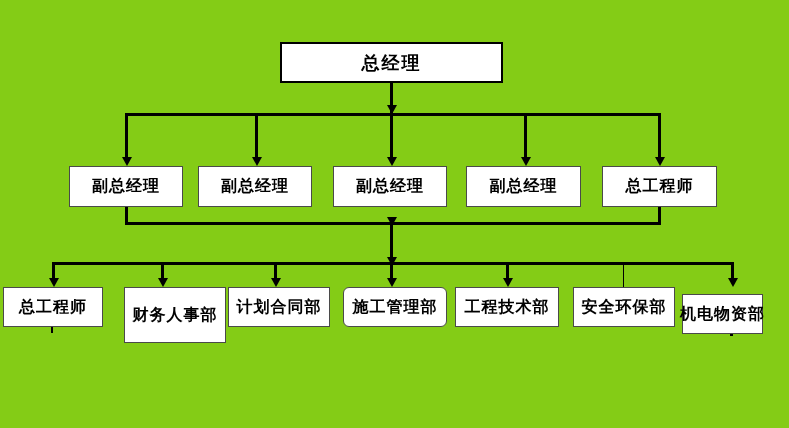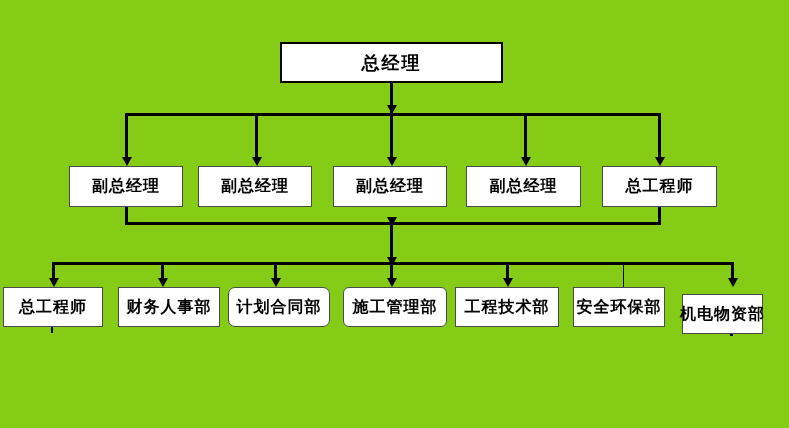--- a/index.html
+++ b/index.html
@@ -106,23 +106,23 @@
 
   <div class="line" style="left:506px; top:262px; width:3px; height:18px;"></div>
   <div class="arrow-down" style="left:503px; top:278px;"></div>
 
   <div class="line" style="left:623px; top:262px; width:1px; height:26px;"></div>
 
   <div class="line" style="left:731px; top:262px; width:3px; height:18px;"></div>
   <div class="arrow-down" style="left:728px; top:278px;"></div>
 
   <div class="box" style="left:3px;   top:287px; width:100px; height:40px;">总工程师</div>
-  <div class="box" style="left:118px; top:287px; width:102px; height:40px;">财务人事部</div>
-  <div class="box" style="left:228px; top:287px; width:102px; height:40px;border-radius:7px;">计划合同部</div>
+  <div class="box" style="left:124px; top:287px; width:102px; height:56px;">财务人事部</div>
+  <div class="box" style="left:228px; top:287px; width:102px; height:40px;">计划合同部</div>
   <div class="box" style="left:343px; top:287px; width:104px; height:40px;border-radius:6px;">施工管理部</div>
   <div class="box" style="left:455px; top:287px; width:104px; height:40px;">工程技术部</div>
-  <div class="box" style="left:573px; top:287px; width:92px; height:40px;">安全环保部</div>
+  <div class="box" style="left:573px; top:287px; width:102px; height:40px;">安全环保部</div>
   <div class="box" style="left:682px; top:294px; width:81px; height:40px;">机电物资部</div>
 
   <div class="line" style="left:51px;  top:327px; width:2px; height:6px;"></div>
   <div class="line" style="left:730px; top:327px; width:3px; height:9px;"></div>
 
 </div>
 
 </body></html>

